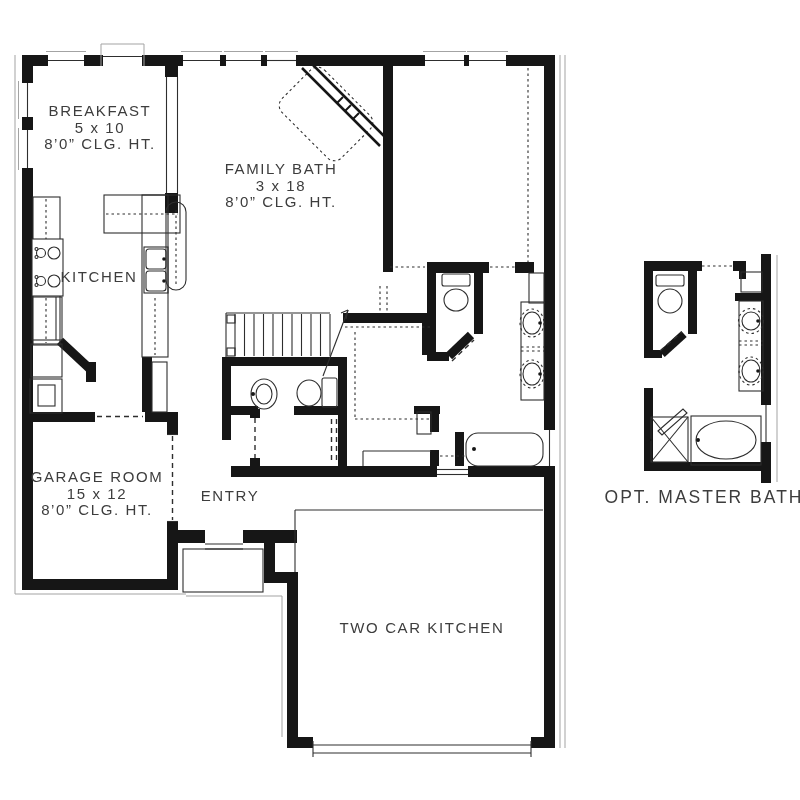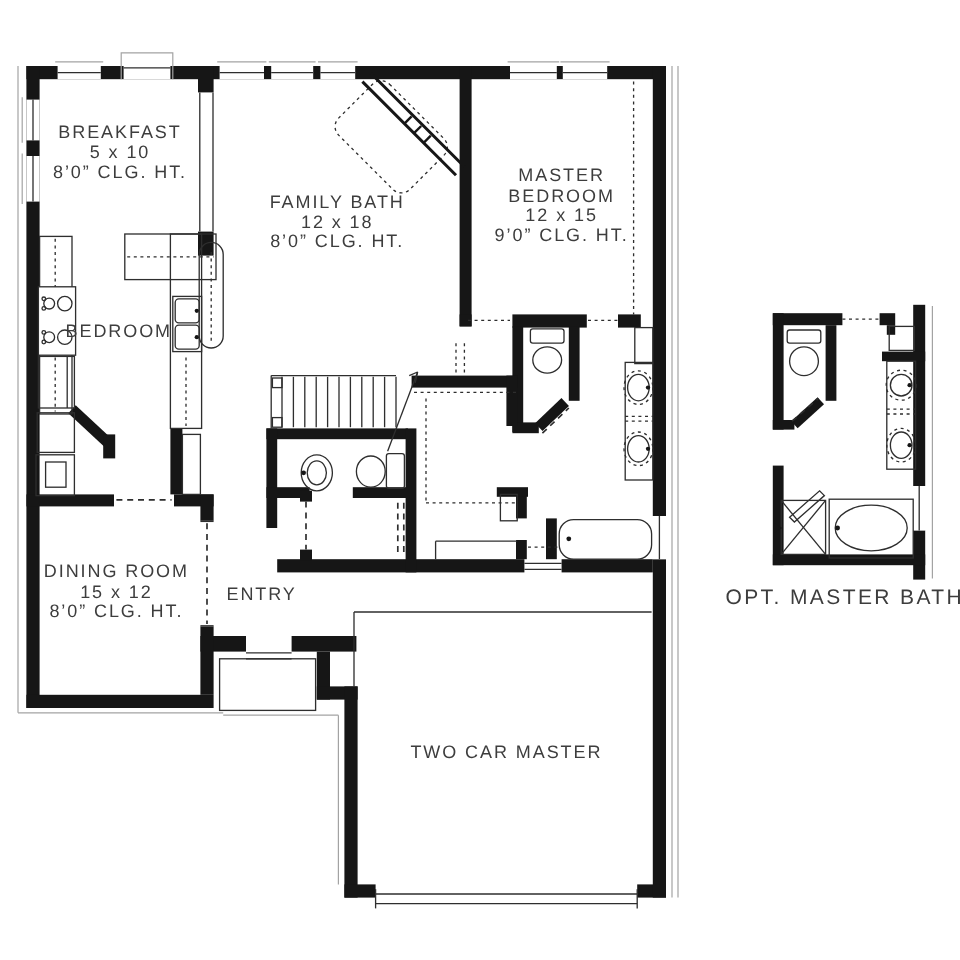--- a/index.html
+++ b/index.html
@@ -329,46 +329,40 @@
 </svg>
 
   <div class="label" style="left:100px;top:103px">
     <div>BREAKFAST</div>
     <div>5 x 10</div>
     <div>8’0” CLG. HT.</div>
   </div>
 
   <div class="label" style="left:281px;top:161px">
     <div>FAMILY BATH</div>
-    <div>12 x 18</div>
+    <div>3 x 18</div>
     <div>8’0” CLG. HT.</div>
   </div>
 
-  <div class="label" style="left:468px;top:139px">
-    <div>MASTER</div>
-    <div>BEDROOM</div>
-    <div>12 x 15</div>
-    <div>9’0” CLG. HT.</div>
-  </div>
 
   <div class="label" style="left:99px;top:269px">
-    <div>BEDROOM</div>
+    <div>KITCHEN</div>
   </div>
 
   <div class="label" style="left:97px;top:469px">
-    <div>DINING ROOM</div>
+    <div>GARAGE ROOM</div>
     <div>15 x 12</div>
     <div>8’0” CLG. HT.</div>
   </div>
 
-  <div class="label" style="left:218px;top:488px">
+  <div class="label" style="left:230px;top:488px">
     <div>ENTRY</div>
   </div>
 
   <div class="label" style="left:422px;top:620px">
-    <div>TWO CAR MASTER</div>
+    <div>TWO CAR KITCHEN</div>
   </div>
 
   <div class="label big" style="left:704px;top:489px">
     <div>OPT. MASTER BATH</div>
   </div>
 
 </div>
 
 </body></html>

